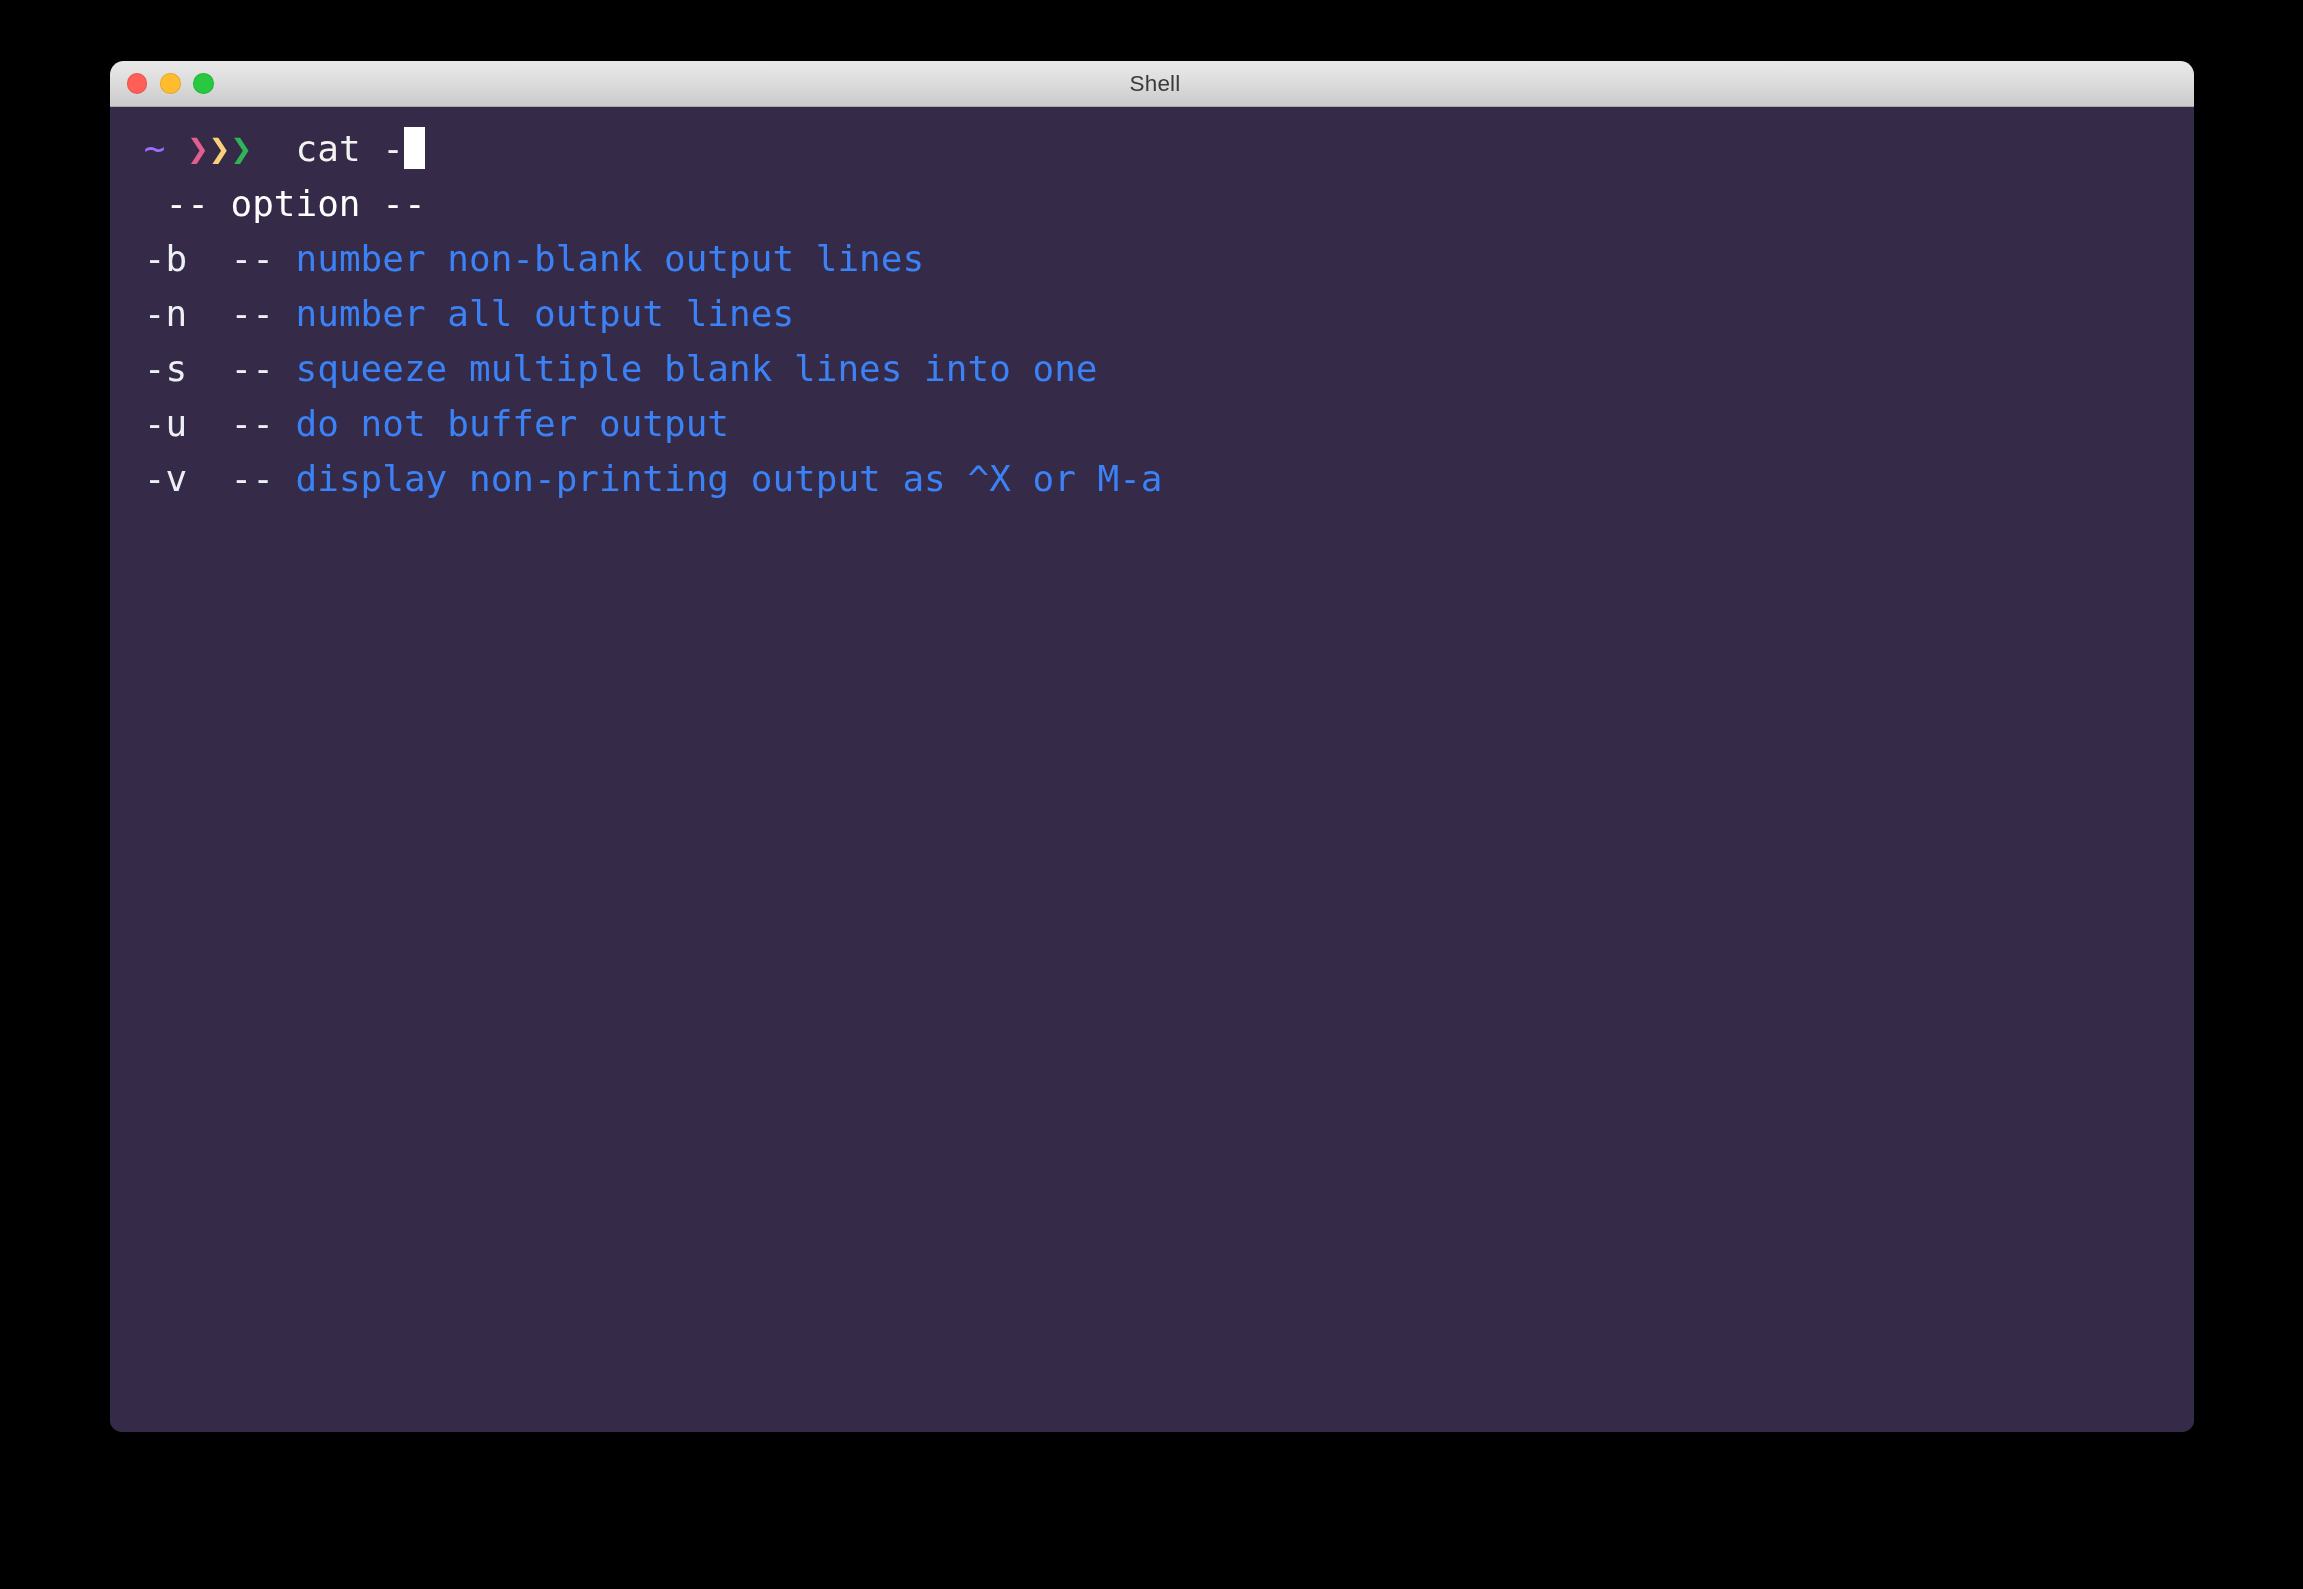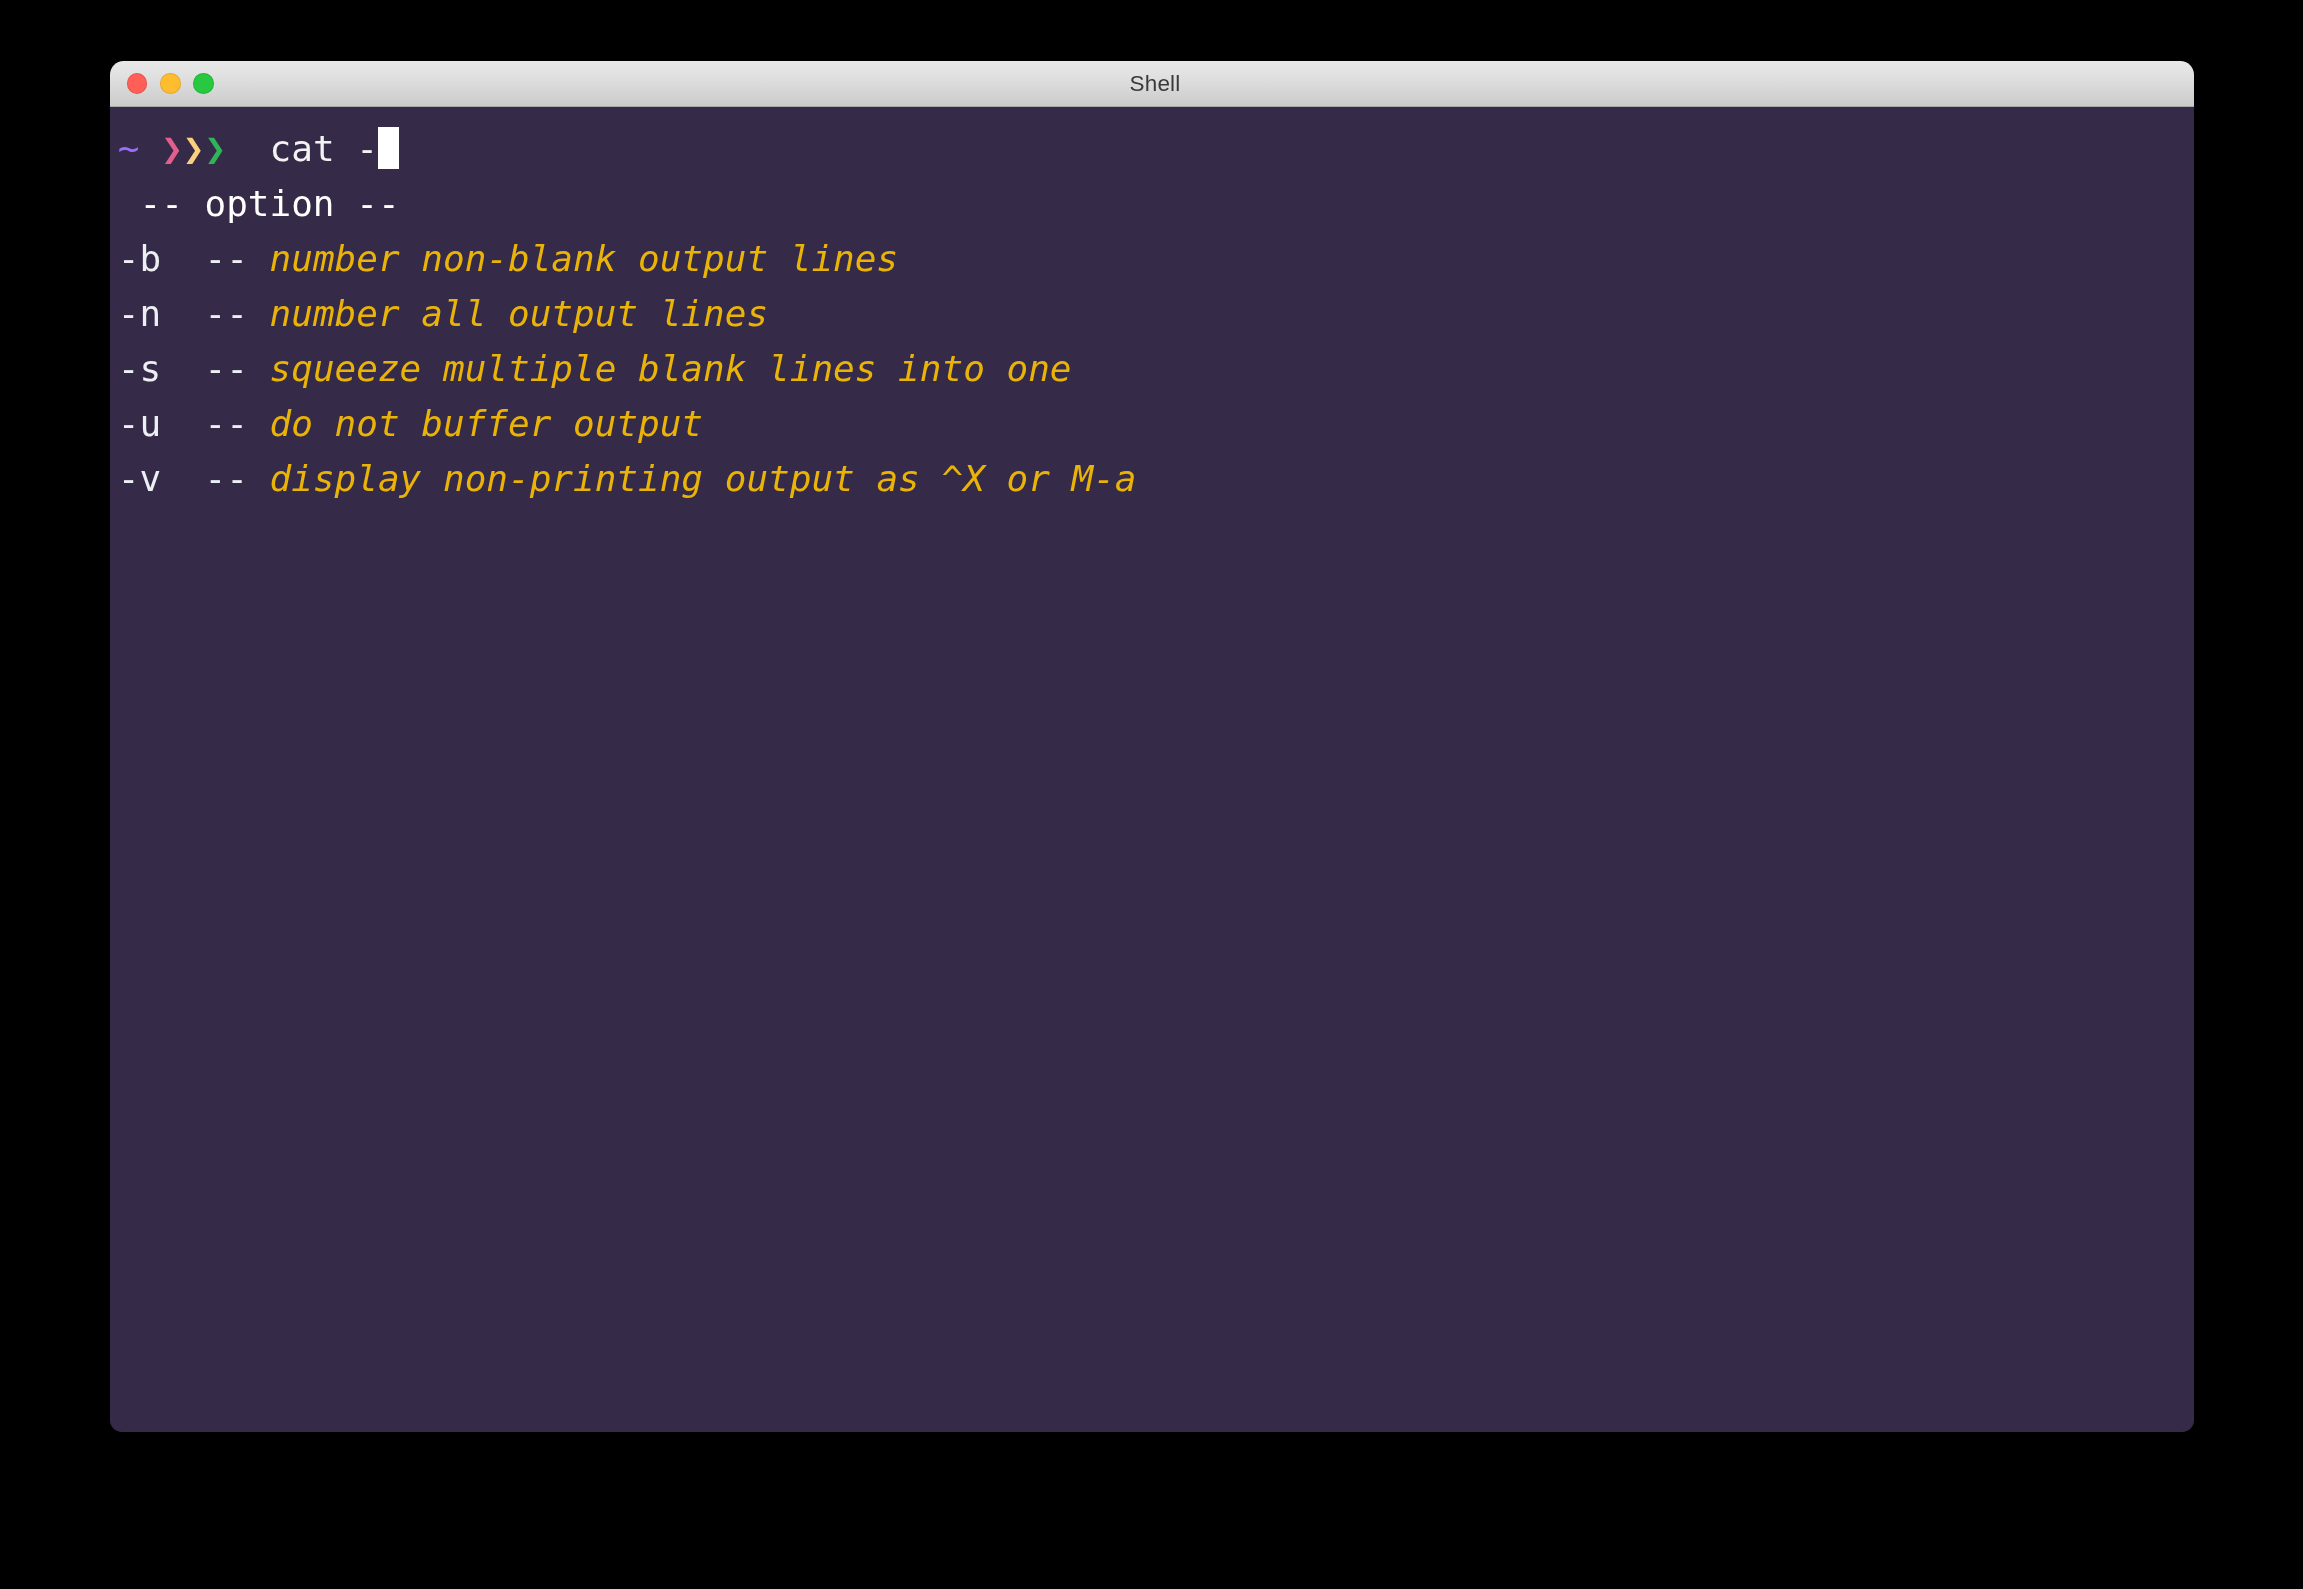--- a/index.html
+++ b/index.html
@@ -85,41 +85,42 @@
     padding-left: 7.8px;
   }
   .line {
     height: 55px;
     line-height: 55px;
     font-family: "DejaVu Sans Mono", monospace;
     font-size: 36px;
     color: #eceff4;
     white-space: pre;
     letter-spacing: 0px;
+    margin-left: 26px;
   }
 
   
   .tilde   { color: #9b6dff; }
   .chev-a  { color: #e05f8f; font-weight: bold; }
   .chev-b  { color: #fbd07c; font-weight: bold; }
   .chev-c  { color: #2fb457; font-weight: bold; }
   .cmd     { color: #f2f2f2; }
 
   .cursor {
     display: inline-block;
     width: 20.6px;
     height: 42px;
     background: #ffffff;
     vertical-align: -8.8px;
   }
 
   .opt-header { color: #ffffff; }
   .opt-flag   { color: #eceff4; }
   .opt-sep    { color: #eceff4; }
-  .opt-desc   { color: #eab308; font-style: italic; }
+  .opt-desc   { color: #3b82f6; }
 </style>
 </head>
 <body>
 
 <div class="desktop">
 
   <div class="window">
 
     <div class="titlebar">
       <div class="traffic-lights">

